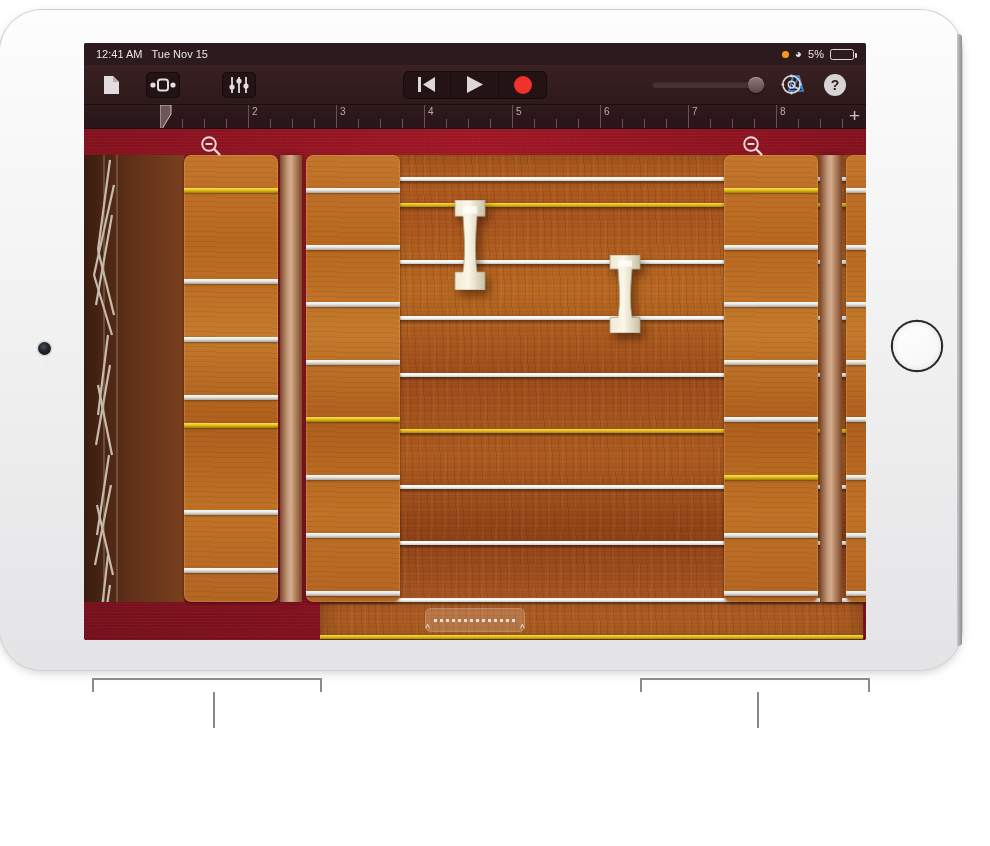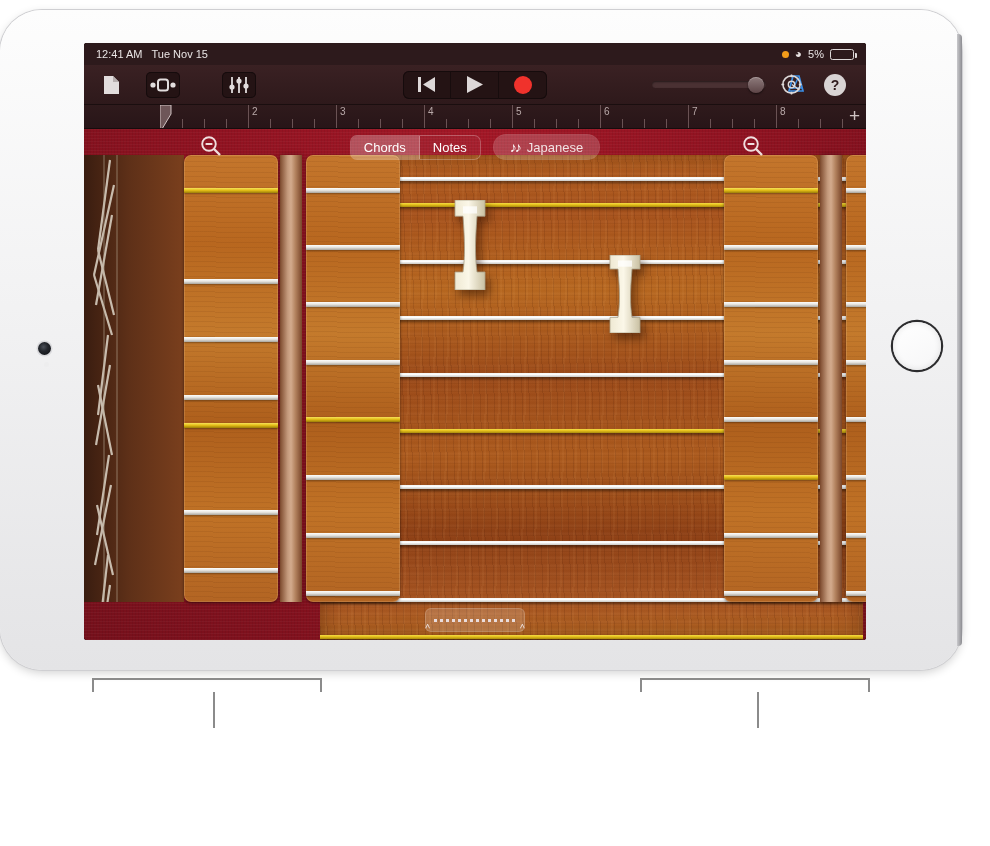--- a/index.html
+++ b/index.html
@@ -612,30 +612,20 @@
             <div class="edge-string silver" style="top: 264px;"></div>
             <div class="edge-string gold" style="top: 296px;"></div>
             <div class="edge-string silver" style="top: 328px;"></div>
             <div class="edge-string silver" style="top: 360px;"></div>
             <div class="edge-string silver" style="top: 392px;"></div>
             <div class="edge-string silver" style="top: 424px;"></div>
             <div class="edge-string silver" style="top: 456px;"></div>
             <div class="edge-string silver" style="top: 488px;"></div>
           </div>
 
-        <div id="instrument-controls">
-          <div class="segmented">
-            <div class="seg-item active">Chords</div>
-            <div class="seg-item">Notes</div>
-          </div>
-          <div id="scale-pill">
-            <span id="scale-note-icon">♪♪</span>
-            <span>Japanese</span>
-          </div>
-        </div>
 
         <div class="zoom-out-btn" id="zoom-out-left">
           <svg width="24" height="24" viewBox="0 0 24 24">
             <circle cx="10" cy="10" r="6.8" fill="none" stroke="#f0dede" stroke-width="1.9"></circle>
             <line x1="6.6" y1="10" x2="13.4" y2="10" stroke="#f0dede" stroke-width="1.9"></line>
             <line x1="15" y1="15" x2="21" y2="21" stroke="#f0dede" stroke-width="2.4"></line>
           </svg>
         </div>
         <div class="zoom-out-btn" id="zoom-out-right">
           <svg width="24" height="24" viewBox="0 0 24 24">

